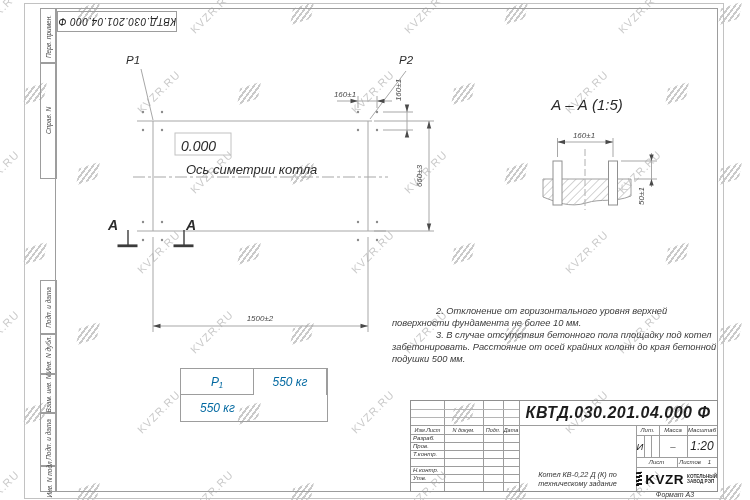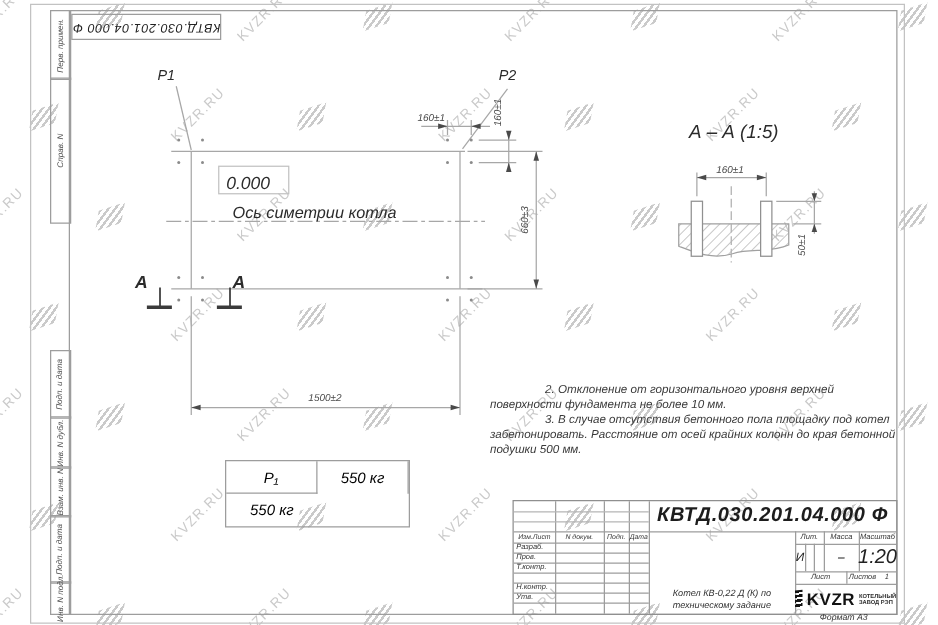--- a/index.html
+++ b/index.html
@@ -31,21 +31,21 @@
   
   #drawing{position:absolute;left:0;top:0;z-index:2;}
   
   .notes{position:absolute;left:392px;top:306px;width:326px;z-index:2;}
   .notes p{margin:0;text-indent:44px;font:italic 9.3px/11.9px "Liberation Sans",sans-serif;color:#3a3a3a;}
   
   .load-table{position:absolute;left:180px;top:368px;width:146px;height:52px;z-index:2;
               display:grid;grid-template-columns:1fr 1fr;grid-template-rows:1fr 1fr;
               border:1px solid var(--cell);}
   .load-table>div{display:flex;align-items:center;justify-content:center;
-                  font:italic 12px "Liberation Sans",sans-serif;color:#000000;}
+                  font:italic 12px "Liberation Sans",sans-serif;color:#0369a1;}
   .lt-h1,.lt-h2{border-bottom:1px solid var(--cell);}
   .lt-h1,.lt-v1{border-right:1px solid var(--cell);}
   
   .title-block{position:absolute;left:410px;top:400px;width:306px;height:90px;
                border:1px solid #8f8f8f;z-index:3;}
   .tb-line{position:absolute;background:var(--cell);}
   .tb-label{position:absolute;display:flex;align-items:center;justify-content:center;
             font:italic 5.5px "Liberation Sans",sans-serif;color:#333;white-space:nowrap;overflow:hidden;}
   .tb-rowlabel{justify-content:flex-start;padding-left:2px;font-size:6px;}
   .tb-designation{position:absolute;left:108px;top:0;width:198px;height:24px;
@@ -321,21 +321,21 @@
 
     <div class="tb-designation">КВТД.030.201.04.000  Ф</div>
     <div class="tb-subtitle">Котел КВ-0,22 Д (К) по
 техническому задание</div>
 
     <div class="tb-label" style="left:225px;top:24px;width:23px;height:10px;font-size:6px;">Лит.</div>
     <div class="tb-label" style="left:248px;top:24px;width:28px;height:10px;font-size:6px;">Масса</div>
     <div class="tb-label" style="left:276px;top:24px;width:30px;height:10px;font-size:6px;">Масштаб</div>
     <div class="tb-value" style="left:225px;top:34px;width:8px;height:22px;">И</div>
     <div class="tb-value" style="left:248px;top:34px;width:28px;height:22px;">–</div>
-    <div class="tb-value" style="left:276px;top:34px;width:30px;height:22px;font-size:16px;">1:20</div>
+    <div class="tb-value" style="left:276px;top:34px;width:30px;height:22px;font-size:12px;">1:20</div>
 
     <div class="tb-label" style="left:225px;top:56px;width:41px;height:10px;font-size:6px;">Лист</div>
     <div class="tb-label" style="left:266px;top:56px;width:26px;height:10px;font-size:6px;">Листов</div>
     <div class="tb-label" style="left:291px;top:56px;width:15px;height:10px;font-size:6px;">1</div>
 
     <div class="tb-logo">
       <div class="logo-mark"></div>
       <span class="logo-brand">KVZR</span>
       <span class="logo-caption">КОТЕЛЬНЫЙ
 ЗАВОД РЭП</span>

